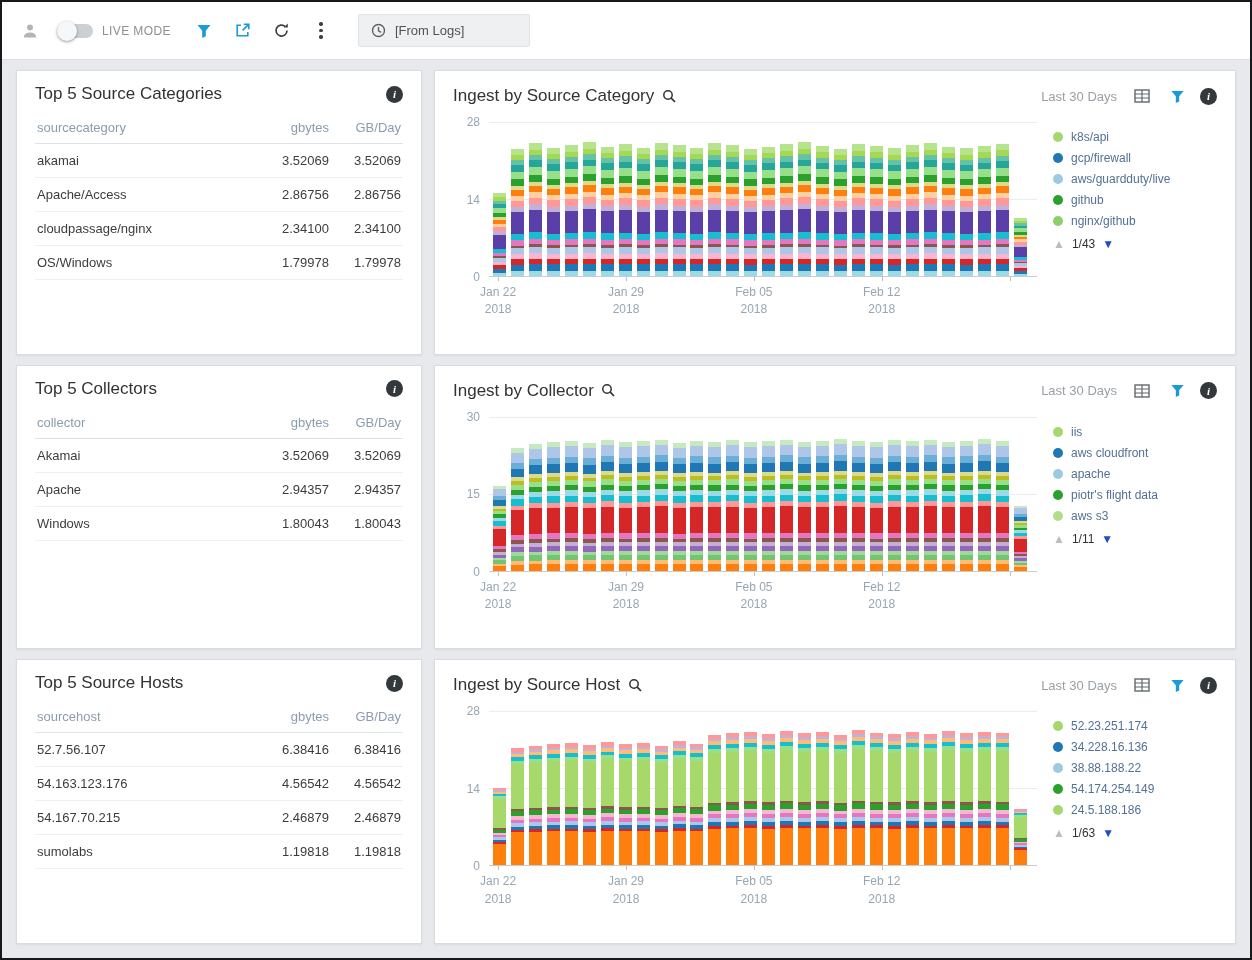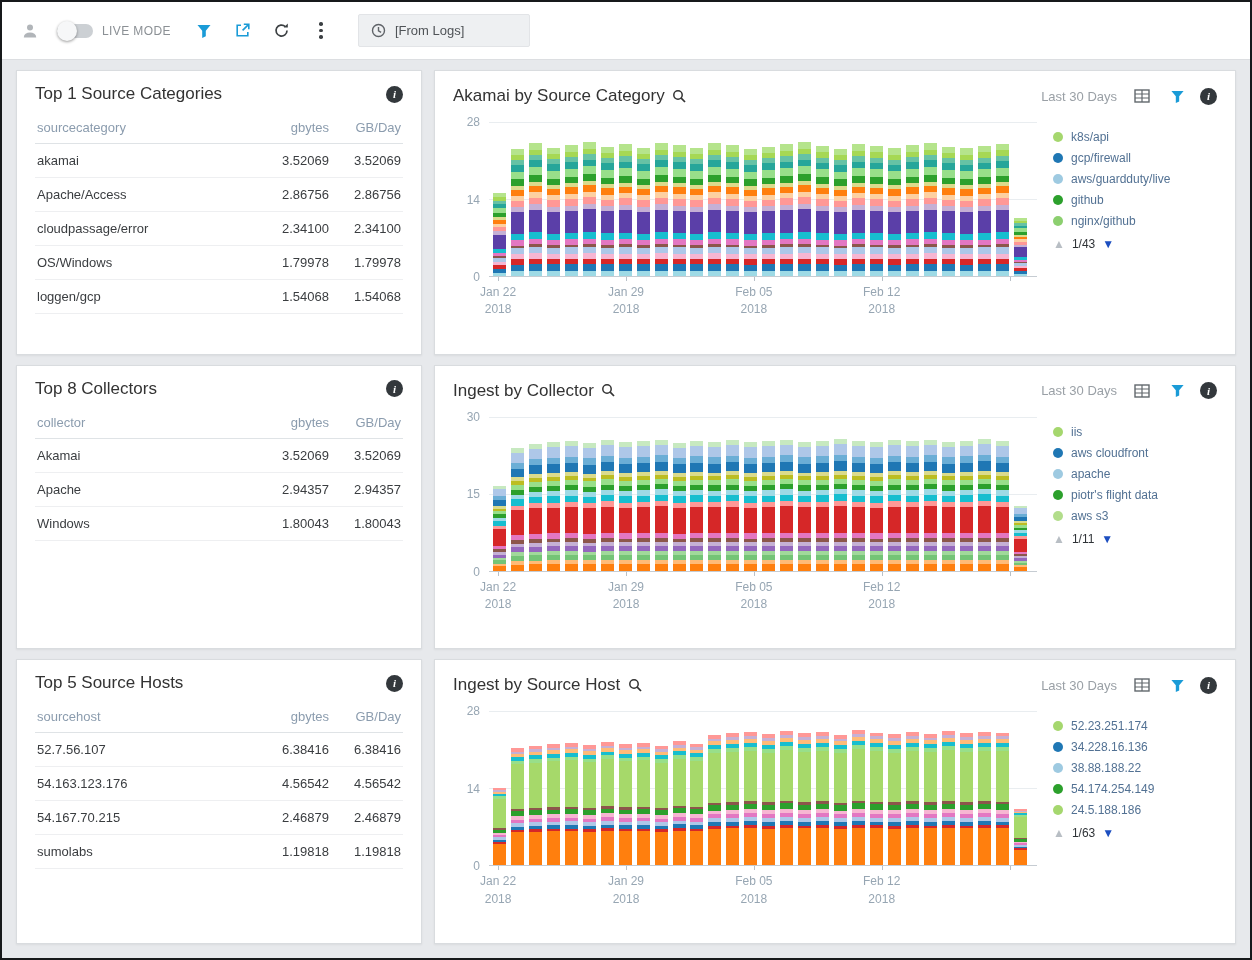--- a/index.html
+++ b/index.html
@@ -114,21 +114,21 @@
         <span>[From Logs]</span>
       </span>
     </div>
   </div>
 
   <div class="content">
 
     <section class="panel">
       <div class="panel-head">
         <div class="panel-title-wrap">
-            <h2 class="panel-title">Top 1 Source Categories</h2>
+            <h2 class="panel-title">Top 5 Source Categories</h2>
           </div>
         <span class="info-btn">i</span>
       </div>
       <table class="data-table">
         <thead>
             <tr>
           <th>sourcecategory</th>
           <th class="col-gbytes">gbytes</th>
           <th class="col-gbday">GB/Day</th>
         </tr>
@@ -138,42 +138,37 @@
               <td>akamai</td>
               <td>3.52069</td>
               <td>3.52069</td>
             </tr>
           <tr>
               <td>Apache/Access</td>
               <td>2.86756</td>
               <td>2.86756</td>
             </tr>
           <tr>
-              <td>cloudpassage/error</td>
+              <td>cloudpassage/nginx</td>
               <td>2.34100</td>
               <td>2.34100</td>
             </tr>
           <tr>
               <td>OS/Windows</td>
               <td>1.79978</td>
               <td>1.79978</td>
             </tr>
-          <tr>
-              <td>loggen/gcp</td>
-              <td>1.54068</td>
-              <td>1.54068</td>
-            </tr>
         </tbody>
       </table>
     </section>
 
     <section class="panel">
       <div class="panel-head">
         <div class="panel-title-wrap">
-          <h2 class="panel-title">Akamai by Source Category</h2>
+          <h2 class="panel-title">Ingest by Source Category</h2>
           <span class="icon-btn" style="width:18px;height:18px">
             <svg width="15" height="15" viewBox="0 0 15 15">
                 <circle cx="6" cy="6" r="4.2" fill="none" stroke="#333" stroke-width="1.5"></circle>
                 <path d="M9.2 9.2 L13 13" stroke="#333" stroke-width="1.7"></path>
               </svg>
           </span>
         </div>
         <div class="panel-tools">
           <span class="time-range">Last 30 Days</span>
           <span class="icon-btn">
@@ -915,21 +910,21 @@
             <span class="pager-count">1/43</span>
             <span class="pager-down">▼</span>
           </div>
         </div>
       </div>
     </section>
 
     <section class="panel">
       <div class="panel-head">
         <div class="panel-title-wrap">
-            <h2 class="panel-title">Top 8 Collectors</h2>
+            <h2 class="panel-title">Top 5 Collectors</h2>
           </div>
         <span class="info-btn">i</span>
       </div>
       <table class="data-table">
         <thead>
             <tr>
           <th>collector</th>
           <th class="col-gbytes">gbytes</th>
           <th class="col-gbday">GB/Day</th>
         </tr>

